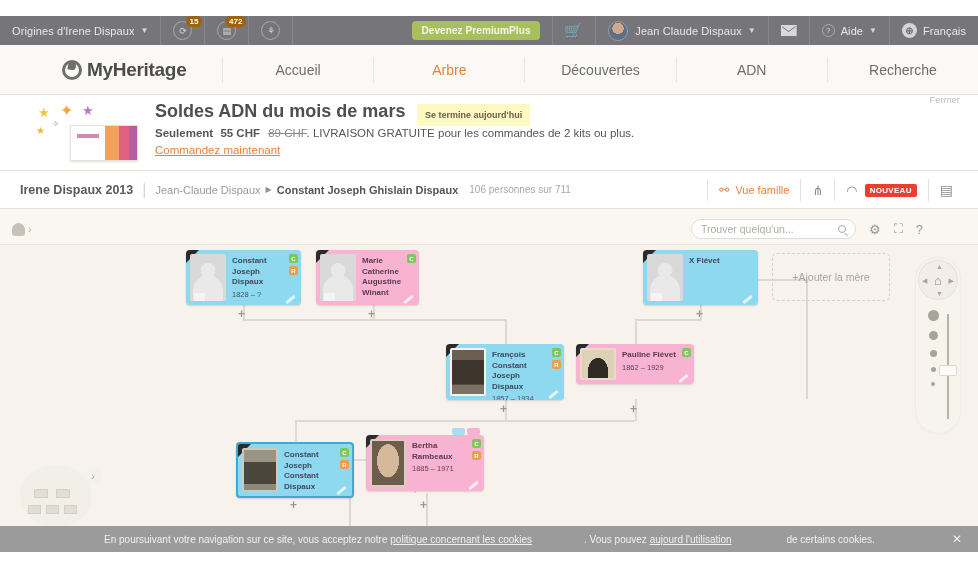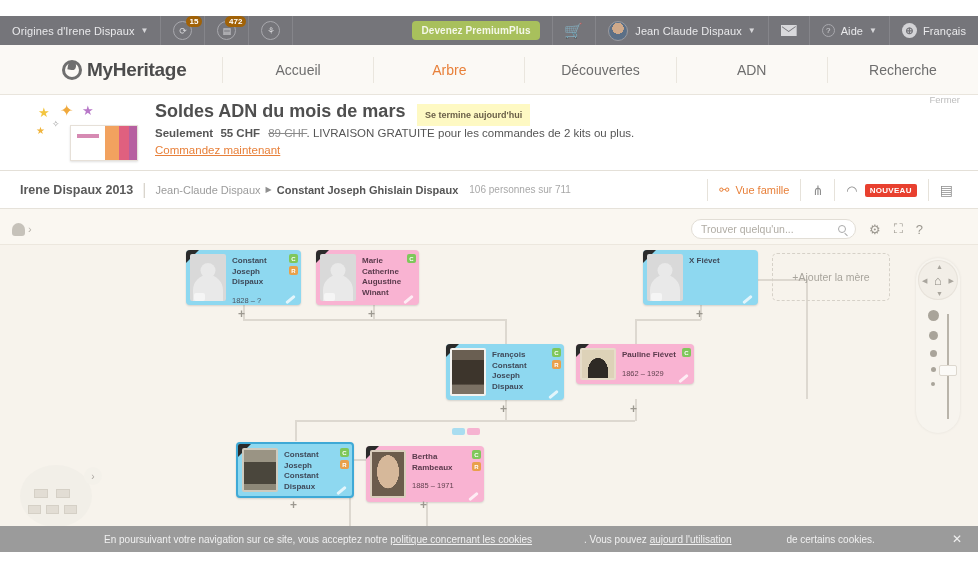--- a/index.html
+++ b/index.html
@@ -140,21 +140,21 @@
           background:#d9d9d9; position:relative; overflow:hidden; }
   .silho { position:absolute; left:50%; bottom:0; transform:translateX(-50%);
            width:30px; height:26px; background:#e9e9e9;
            border-radius:15px 15px 0 0; }
   .silho::before{content:"";position:absolute;left:50%;top:-12px;transform:translateX(-50%);
            width:15px;height:15px;border-radius:50%;background:#e9e9e9;}
   .photo-real { position:absolute; inset:0; }
   .pnames { padding:6px 4px 0 2px; font-size:8px; font-weight:bold;
             color:#3f4a5a; line-height:10.5px; flex:1; }
   .card.female .pnames { color:#5a3a4c; }
-  .pdates { font-weight:normal; font-size:7.5px; color:#4a5260; margin-top:8px; }
+  .pdates { font-weight:normal; font-size:7.5px; color:#4a5260; margin-top:2px; }
   .card.female .pdates { color:#62424f; }
   .corner { position:absolute; left:0; top:0; width:0; height:0;
             border-top:13px solid #2b2b2b; border-right:13px solid transparent; }
   .badge-sq { position:absolute; right:3px; width:9px; height:9px; border-radius:2px;
             font-size:6px; color:#fff; display:flex; align-items:center;
             justify-content:center; font-weight:bold; }
   .bg-green { background:#7fc75b; }
   .bg-orange { background:#e9a04a; }
   .pencil { position:absolute; right:5px; bottom:4px; width:11px; height:3px;
             background:rgba(255,255,255,.75); transform:rotate(-40deg);
@@ -446,21 +446,21 @@
         <div>Constant</div>
         <div>Dispaux</div>
         <div class="pdates">1883 – 1966</div>
       </div>
       <span class="badge-sq bg-green" style="top:4px">C</span>
       <span class="badge-sq bg-orange" style="top:16px">R</span>
       <span class="pencil"></span>
     </div>
     <span class="plus" style="left:290px;top:289px">+</span>
 
-    <div class="card female" style="left:366px;top:237px;width:118px;height:56px">
+    <div class="card female" style="left:366px;top:226px;width:118px;height:56px">
       <div class="corner"></div>
       <div class="photo" style="background:#d9cdbb">
         <span class="photo-real" style="margin:2px;background:radial-gradient(ellipse at 50% 45%,#d6b89a 0 48%,#6b5c4c 49% 100%)"></span>
       </div>
       <div class="pnames">
         <div>Bertha</div>
         <div>Rambeaux</div>
         <div class="pdates">1885 – 1971</div>
       </div>
       <span class="badge-sq bg-green" style="top:4px">C</span>

